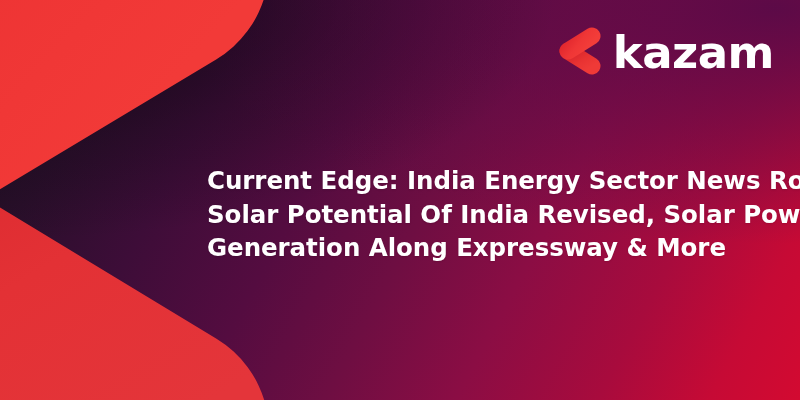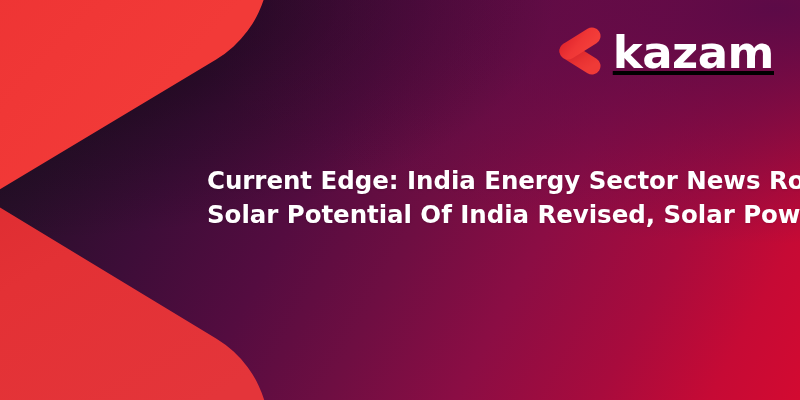--- a/index.html
+++ b/index.html
@@ -67,21 +67,20 @@
 
   
   .logo {
     position: absolute;
     right: 26px;
     top: 22px;
     display: flex;
     align-items: center;
     gap: 12px;
     height: 58px;
-    text-decoration: underline;
   }
   .logo-mark {
     width: 46px;
     height: 52px;
     flex: 0 0 auto;
   }
   .logo-mark svg {
     display: block;
     width: 100%;
     height: 100%;
@@ -177,15 +176,16 @@
         <line x1="9" y1="32" x2="25" y2="23" stroke="#8e161c" stroke-width="1.4" stroke-linecap="round" opacity="0.65"></line>
         <line x1="37" y1="11" x2="13" y2="26" stroke="url(#lmTop)" stroke-width="17" stroke-linecap="round"></line>
       </svg>
     </span>
     <span class="logo-word">kazam</span>
   </div>
 
   <h1 class="headline">
     <span class="headline-line">Current Edge: India Energy Sector News Roundup |</span>
     <span class="headline-line">Solar Potential Of India Revised, Solar Power</span>
+    <span class="headline-line">Generation Along Expressway &amp; More</span>
   </h1>
 
 </div>
 
 </body></html>

